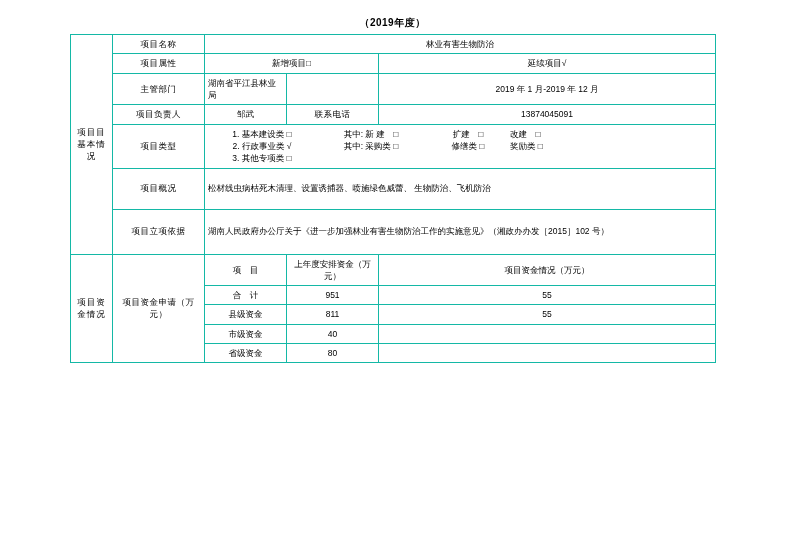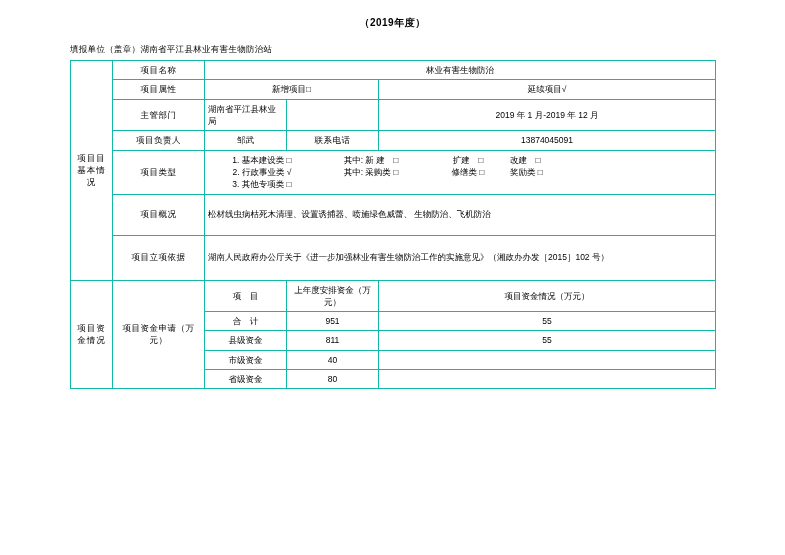--- a/index.html
+++ b/index.html
@@ -91,21 +91,20 @@
 </head>
 <body>
 
 <div class="page">
 
 
   <div class="doc-year">
     <span>（</span><span class="ul">2019</span><span>年度）</span>
   </div>
 
-  <div class="org-line">填报单位（盖章）湖南省平江县林业有害生物防治站</div>
 
   <table class="form">
     <colgroup>
       <col style="width:42px">
       <col style="width:92px">
       <col style="width:82px">
       <col style="width:92px">
       <col style="width:337px">
     </colgroup>
 

